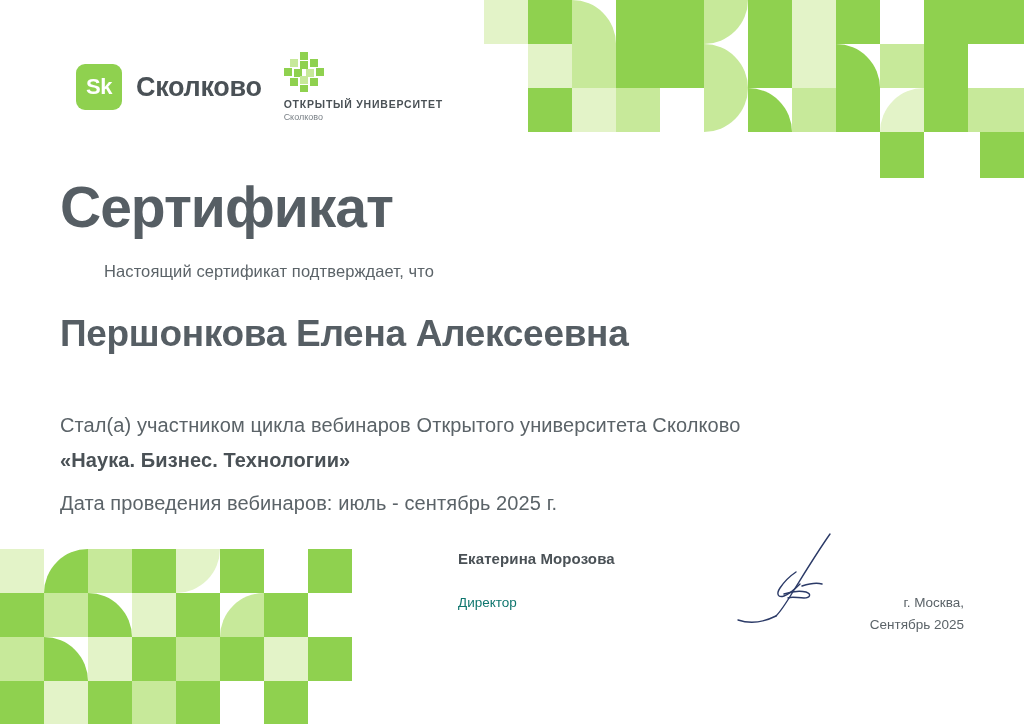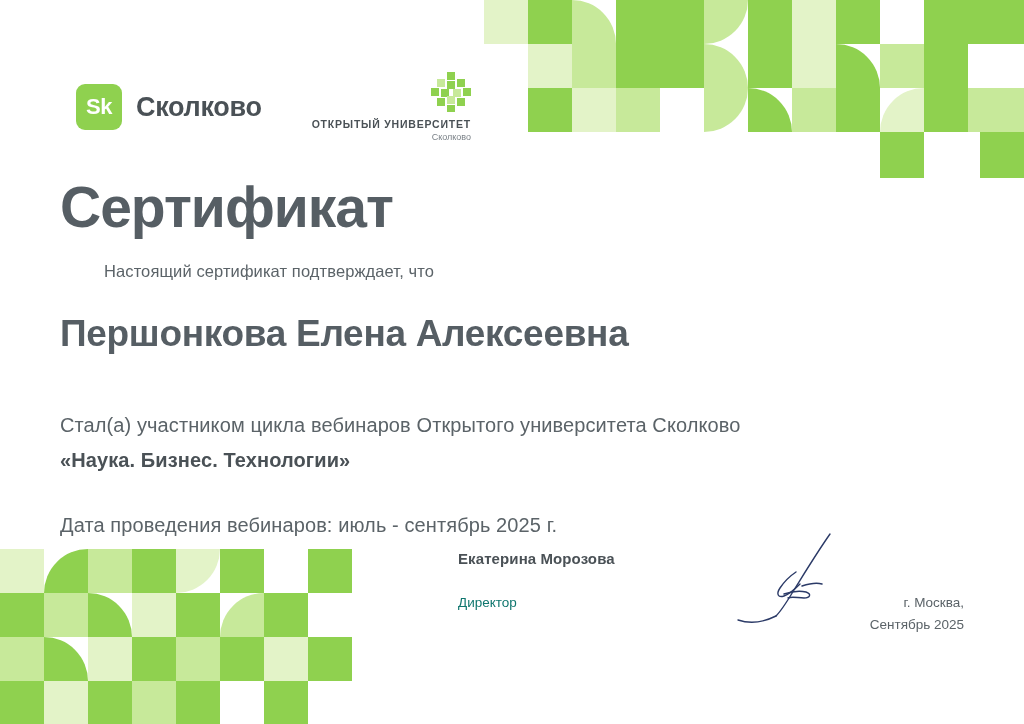--- a/index.html
+++ b/index.html
@@ -35,21 +35,21 @@
     left: 0;
     bottom: 0;
     width: 410px;
     height: 175px;
   }
   .pattern-top svg, .pattern-bottom svg { display: block; }
 
   
   .logos {
     position: absolute;
-    top: 72px;
+    top: 52px;
     left: 60px;
     display: flex;
     align-items: center;
     padding-left: 16px;
   }
   .sk-logo {
     display: flex;
     align-items: center;
   }
   .sk-mark {
@@ -66,24 +66,24 @@
     letter-spacing: -0.5px;
   }
   .sk-word {
     margin-left: 14px;
     font-size: 27px;
     font-weight: bold;
     color: #4a5156;
     letter-spacing: -0.3px;
   }
   .ou-logo {
-    margin-left: 50px;
+    margin-left: 22px;
     display: flex;
     flex-direction: column;
-    align-items: flex-end;
+    align-items: flex-start;
   }
   .ou-mark {
     width: 40px;
     height: 40px;
     position: relative;
     margin-bottom: 6px;
   }
   .ou-text-main {
     font-size: 10.5px;
     letter-spacing: 0.8px;
@@ -138,21 +138,21 @@
     letter-spacing: -0.3px;
     padding: 2px 0 4px 0;
   }
   .body-line {
     font-size: 20px;
     color: #5b6368;
     letter-spacing: 0.1px;
   }
   .line-1 { margin-top: 53px; }
   .line-2 { margin-top: 12px; font-weight: bold; color: #4a5156; }
-  .line-3 { margin-top: 42px; }
+  .line-3 { margin-top: 20px; }
 
   
   .signature-block {
     position: absolute;
     left: 458px;
     top: 550px;
     width: 250px;
   }
   .sig-name {
     font-size: 15px;

